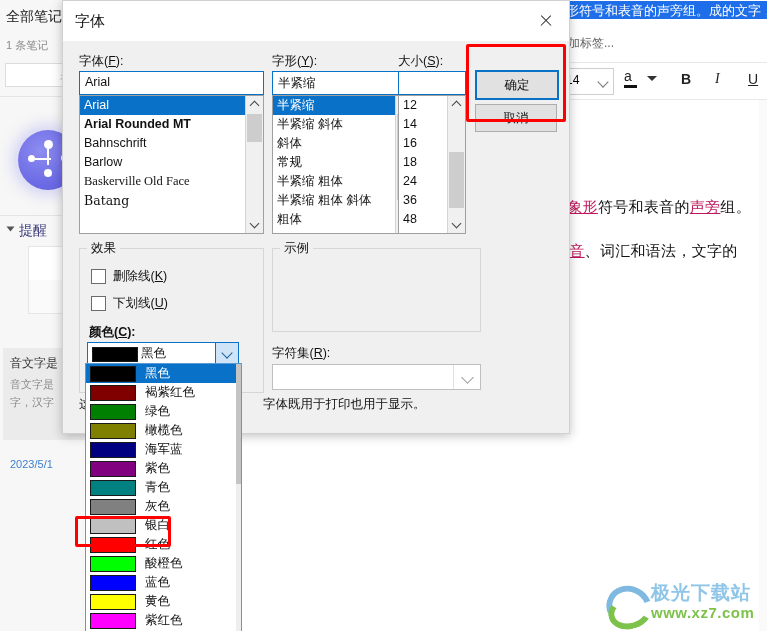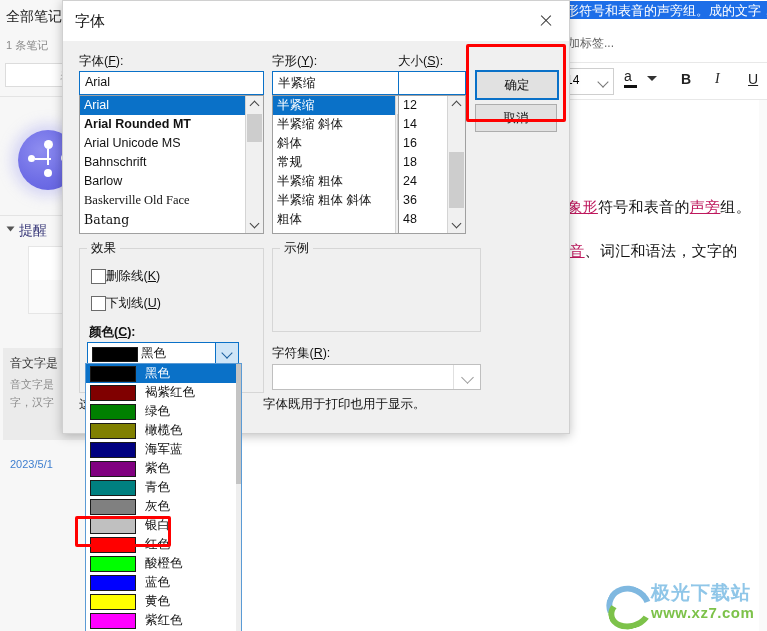--- a/index.html
+++ b/index.html
@@ -102,21 +102,21 @@
   .sbtn{position:absolute;left:0;width:17px;height:17px;background:#f0f0f0;}
   .sbtn.up{top:0;} .sbtn.dn{bottom:0;}
   .sbtn::after{content:"";position:absolute;left:5px;width:6px;height:6px;border-right:1.3px solid #444;border-bottom:1.3px solid #444;}
   .sbtn.up::after{top:6px;transform:rotate(-135deg);}
   .sbtn.dn::after{top:4px;transform:rotate(45deg);}
   .sthumb{position:absolute;left:1px;width:15px;background:#cdcdcd;}
 
   .grp{position:absolute;border:1px solid #d6d6d6;}
   .grp-lbl{position:absolute;background:#f0f0f0;padding:0 4px;font-size:12.5px;color:#111;white-space:nowrap;}
 
-  .chk{position:absolute;display:flex;align-items:center;font-size:12.5px;color:#111;white-space:nowrap;}
+  .chk{position:absolute;display:flex;align-items:center;gap:7px;font-size:12.5px;color:#111;white-space:nowrap;}
   .chk .bx{width:13px;height:13px;background:#fff;border:1px solid #6b6b6b;}
 
   .combo{position:absolute;background:#fff;border:1px solid #0a71c8;}
   .combo .sw{position:absolute;left:4px;top:4px;width:44px;height:13px;border:1px solid #1a1a1a;}
   .combo .nm{position:absolute;left:53px;top:2px;font-size:12.5px;color:#111;}
   .combo .arrowbox{position:absolute;right:0;top:0;width:22px;height:100%;background:#cfe5f7;border-left:1px solid #0a71c8;}
   .combo .arrowbox::after{content:"";position:absolute;left:7px;top:6px;width:7px;height:7px;border-right:1.4px solid #1c5f9e;border-bottom:1.4px solid #1c5f9e;transform:rotate(45deg);}
 
   .combo2{position:absolute;background:#fff;border:1px solid #bfbfbf;}
   .combo2 .arrowbox{position:absolute;right:0;top:0;width:26px;height:100%;background:#fff;border-left:1px solid #e0e0e0;}
@@ -241,21 +241,20 @@
     <div class="lbl" style="left:16px;top:12px;">
       <span>字体(</span><u>F</u><span>):</span>
     </div>
     <div class="tbox" style="left:16px;top:30px;width:183px;height:22px;">
       <span>Arial</span>
     </div>
     <div class="lbox" style="left:16px;top:54px;width:183px;height:137px;">
       <div id="font-rows" style="position:absolute;left:0;top:0;right:18px;">
           <div class="lrow sel">Arial</div>
           <div class="lrow" style="font-weight: bold;">Arial Rounded MT</div>
-          <div class="lrow">Arial Unicode MS</div>
           <div class="lrow">Bahnschrift</div>
           <div class="lrow">Barlow</div>
           <div class="lrow" style="font-family: &quot;Liberation Serif&quot;, serif;">Baskerville Old Face</div>
           <div class="lrow" style="font-family: &quot;DejaVu Serif&quot;, serif;">Batang</div>
         </div>
       <div class="sbar">
         <div class="sbtn up"></div>
         <div class="sthumb" style="top:18px;height:28px;"></div>
         <div class="sbtn dn"></div>
       </div>

